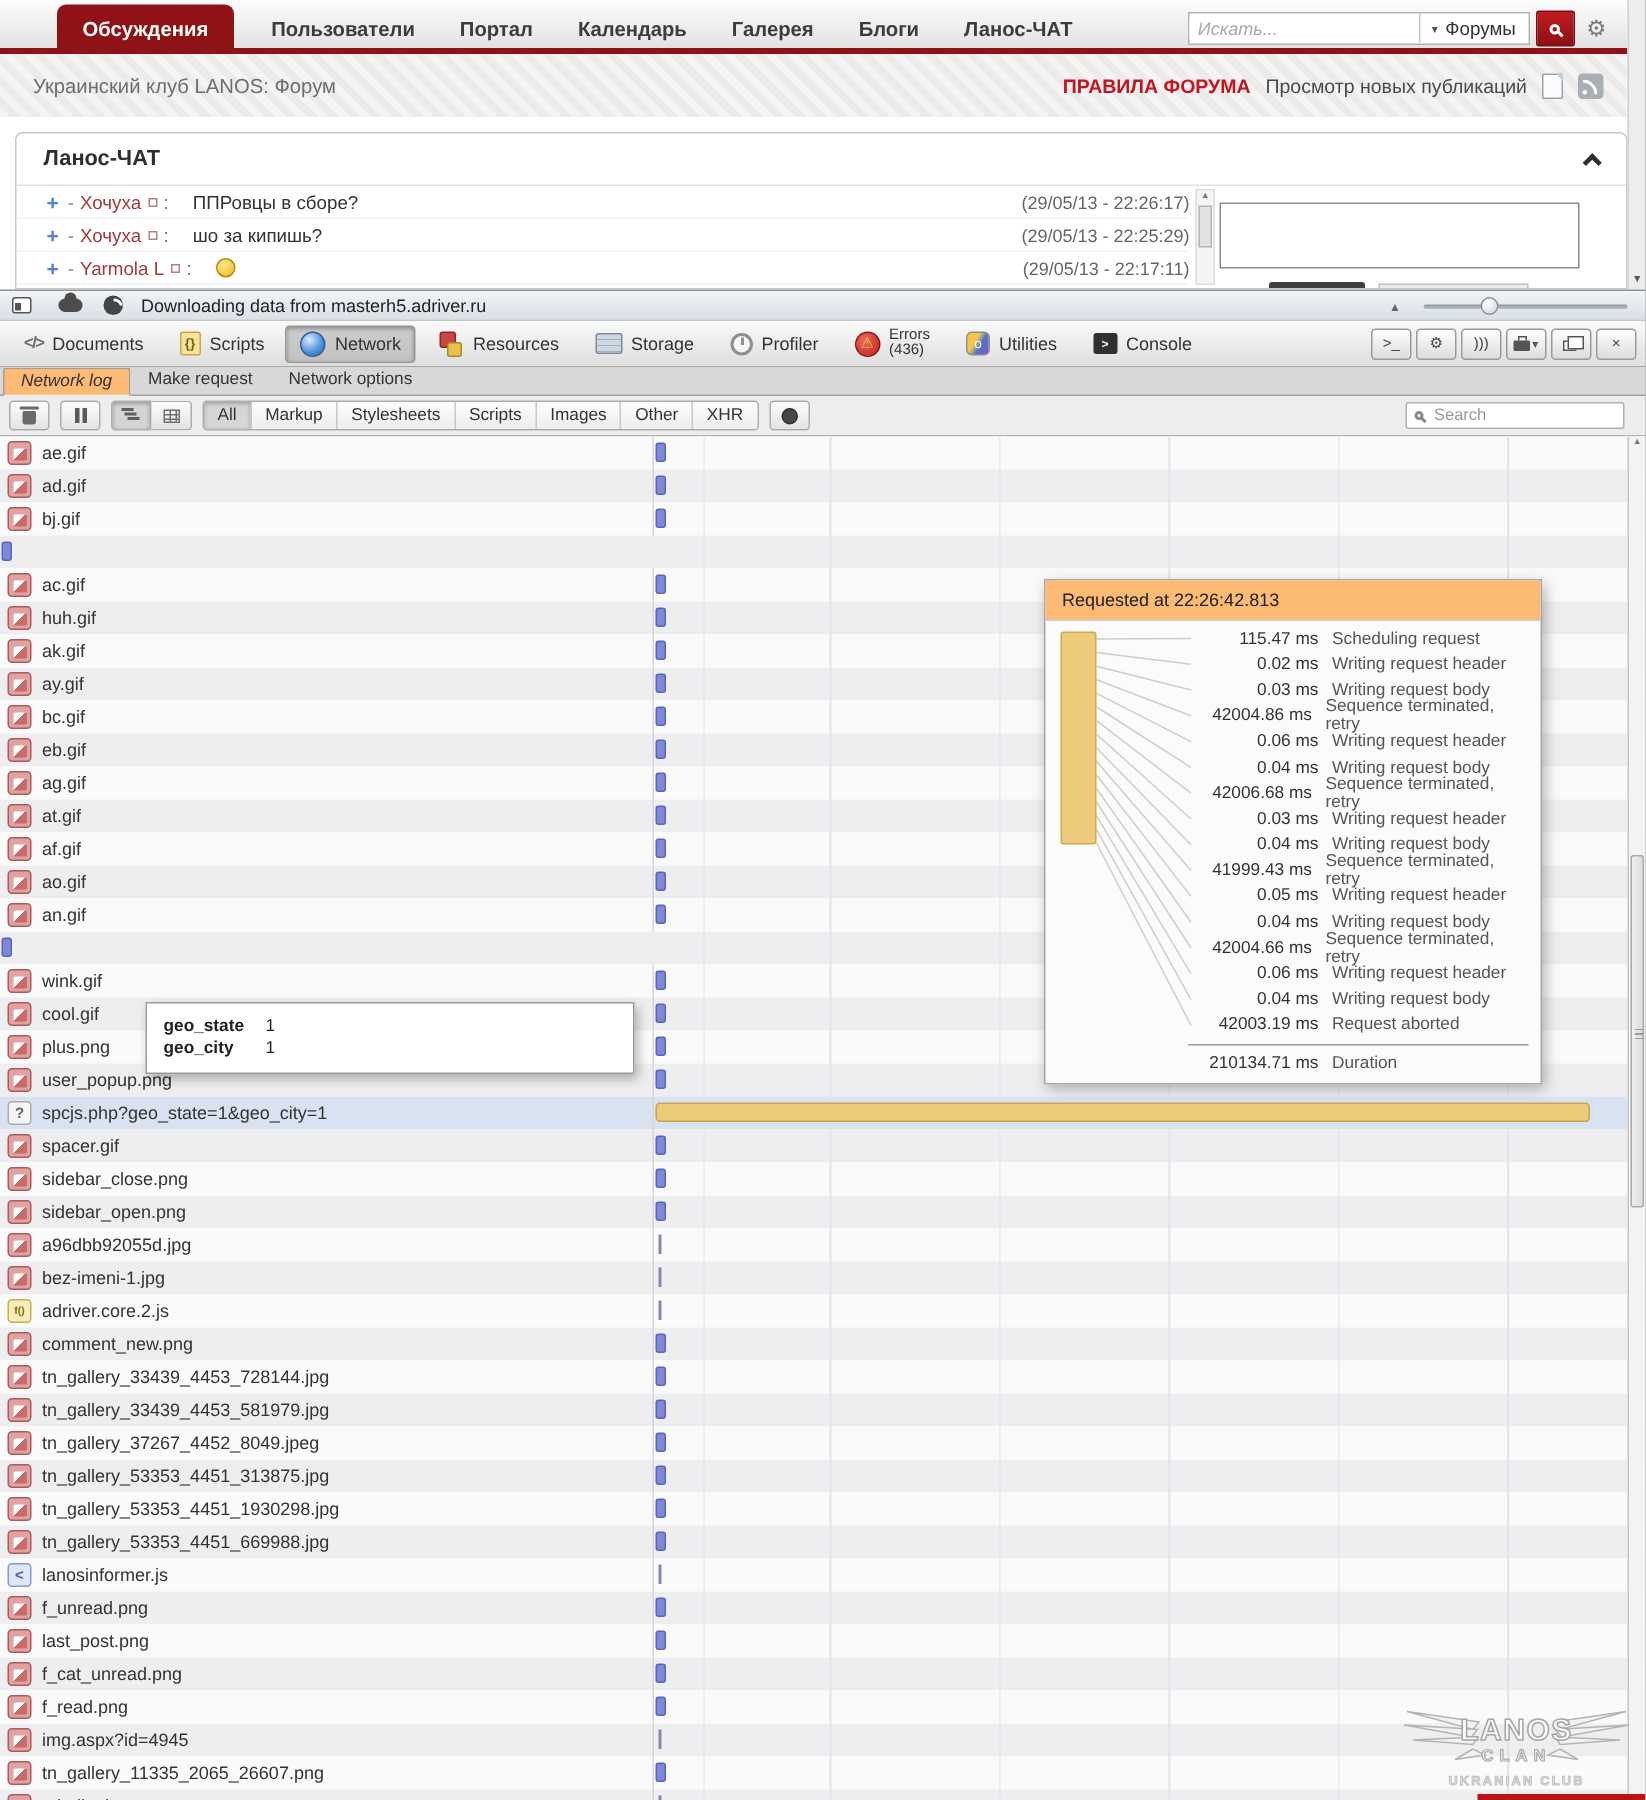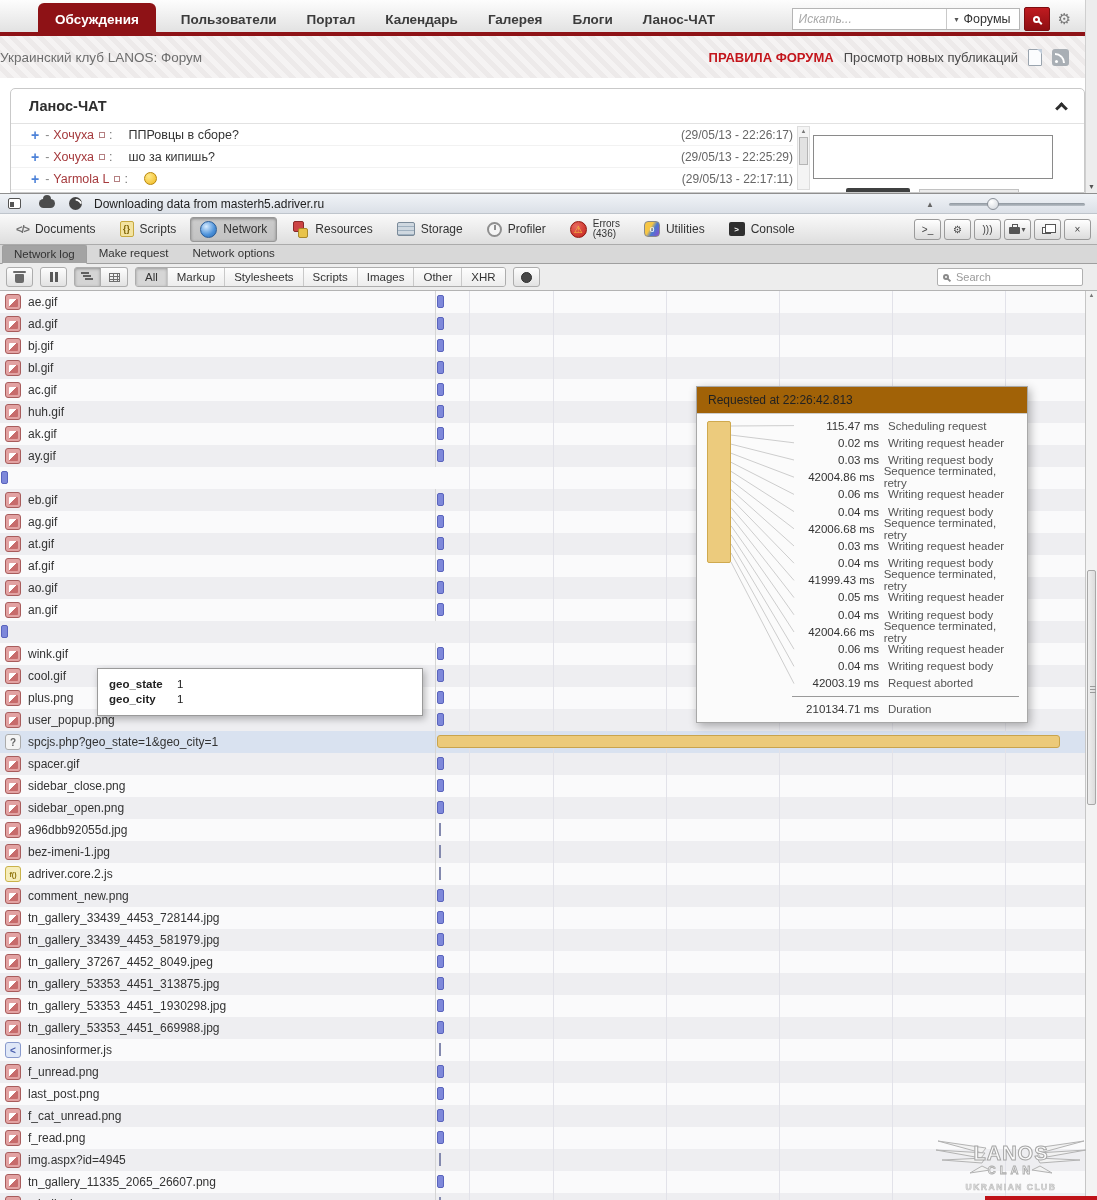--- a/index.html
+++ b/index.html
@@ -25,21 +25,21 @@
     background:linear-gradient(#c01b20,#8e0e12);display:flex;align-items:center;justify-content:center;}
   .gearbtn{margin-left:8px;font-size:15px;color:#7a7a7a;}
   .ic-mag{width:7px;height:7px;border:2px solid #fff;border-radius:50%;position:relative;display:inline-block;}
   .ic-mag::after{content:"";position:absolute;width:2px;height:5px;background:#fff;right:-3px;bottom:-4px;transform:rotate(-45deg);}
   .ic-mag.gray{border-color:#8a8a8a;width:6px;height:6px;}
   .ic-mag.gray::after{background:#8a8a8a;height:4px;}
 
   
   .subbar{position:absolute;left:0;top:36px;width:1085px;height:42px;
     background:repeating-linear-gradient(45deg,#f5f3f3 0 5px,#edeaea 5px 10px);display:flex;align-items:center;}
-  .crumb{font-size:13.5px;color:#6e6e6e;}
+  .crumb{margin-left:22px;font-size:13.5px;color:#6e6e6e;}
   .subright{margin-left:auto;margin-right:16px;display:flex;align-items:center;gap:10px;}
   .rules{color:#c3151b;font-weight:bold;font-size:13px;}
   .newpubs{color:#4a4a4a;font-size:13px;}
   .ic-page{width:14px;height:17px;background:#fbfcfe;border:1px solid #9aa4ae;border-radius:1px;position:relative;}
   .ic-page::after{content:"";position:absolute;top:-1px;right:-1px;border-left:5px solid transparent;border-top:5px solid #c2cedb;}
   .ic-rss{width:17px;height:17px;border-radius:3px;background:#a9afb5;position:relative;overflow:hidden;}
   .ic-rss::before{content:"";position:absolute;left:3px;bottom:3px;width:3px;height:3px;background:#fff;border-radius:50%;}
   .ic-rss::after{content:"";position:absolute;left:3px;bottom:3px;width:8px;height:8px;
     border-top:2px solid #fff;border-right:2px solid #fff;border-top-right-radius:10px;}
 
@@ -117,21 +117,21 @@
   .winbtns{margin-left:auto;margin-right:6px;display:flex;gap:3px;}
   .wbtn{width:27px;height:21px;border:1px solid #9a9a9a;border-radius:3px;background:linear-gradient(#fff,#dcdcdc);
     display:flex;align-items:center;justify-content:center;font-size:10px;color:#444;gap:1px;}
   .ic-detach{position:relative;width:9px;height:7px;border:1px solid #555;background:#fff;margin-right:2px;margin-top:2px;}
   .ic-detach::after{content:"";position:absolute;left:2px;top:-4px;width:9px;height:7px;border:1px solid #555;background:#fff;}
   .ic-case{width:11px;height:7px;background:#555;border-radius:1px;position:relative;margin-top:2px;}
   .ic-case::before{content:"";position:absolute;top:-3px;left:3px;width:4px;height:2px;border:1px solid #555;border-bottom:none;}
 
   .dtabs{height:19px;background:#d8d8d8;border-bottom:1px solid #9f9f9f;display:flex;align-items:flex-end;padding-left:2px;}
   .dtab{padding:2px 11px 3px;font-size:11.5px;color:#333;border:1px solid transparent;white-space:nowrap;}
-  .dtab.active{background:#a3a3a3;border-color:#9f9f9f;border-bottom-color:#ededed;margin-bottom:-1px;border-radius:2px 2px 0 0;}
+  .dtab.active{background:#fdba74;border-color:#9f9f9f;border-bottom-color:#ededed;margin-bottom:-1px;border-radius:2px 2px 0 0;font-style:italic;}
 
   .dfilter{height:27px;background:#ededed;border-bottom:1px solid #b3b3b3;display:flex;align-items:center;padding-left:6px;gap:7px;}
   .fbtn{height:20px;min-width:27px;border:1px solid #adadad;border-radius:3px;padding:0 4px;
     background:linear-gradient(#fdfdfd,#e2e2e2);display:flex;align-items:center;justify-content:center;}
   .fbtn.active{background:#d4d4d4;box-shadow:inset 0 1px 3px rgba(0,0,0,.3);}
   .fgroup{display:flex;}
   .fgroup .fbtn{border-radius:0;border-left:none;}
   .fgroup .fbtn:first-child{border-radius:3px 0 0 3px;border-left:1px solid #adadad;}
   .fgroup .fbtn:last-child{border-radius:0 3px 3px 0;}
   .ic-trash{width:9px;height:9px;background:#6a6a6a;border-radius:1px 1px 2px 2px;position:relative;margin-top:3px;}
@@ -185,21 +185,21 @@
     background:repeating-linear-gradient(#9a9a9a 0 1px,transparent 1px 3px);}
 
   
   .urltip{position:absolute;left:97px;top:668px;width:326px;background:#fff;border:1px solid #9a9a9a;
     box-shadow:2px 3px 7px rgba(0,0,0,.28);z-index:5;padding:8px 11px;font-size:11.5px;color:#222;}
   .urltip .u{margin-bottom:6px;}
   .prow{display:flex;line-height:15px;}
   .pkey{font-weight:bold;width:68px;}
   .timing{position:absolute;left:696px;top:386px;width:332px;height:337px;background:#fbfbfb;
     border:1px solid #a8a8a8;box-shadow:2px 3px 9px rgba(0,0,0,.3);z-index:5;}
-  .thead{padding:6px 11px;font-size:12px;color:#222;border-bottom:1px solid #ccc;background:#a16207;}
+  .thead{padding:6px 11px;font-size:12px;color:#222;border-bottom:1px solid #ccc;background:#fdba74;}
   .tbody{position:relative;height:308px;}
   .ybar{position:absolute;left:10px;top:7px;width:24px;height:142px;background:#eccb7d;border:1px solid #cfa94e;border-radius:2px;z-index:1;}
   .fan{position:absolute;left:0;top:0;z-index:0;}
   .tentries{position:absolute;left:0;top:3px;right:8px;z-index:2;}
   .trow{height:17.2px;display:flex;align-items:center;font-size:11.5px;}
   .tms{width:182px;text-align:right;color:#333;}
   .tlabel{margin-left:9px;color:#555;}
   .tdur{position:absolute;left:95px;right:8px;bottom:5px;border-top:1px solid #9a9a9a;padding-top:4px;z-index:2;}
   .tdur .trow{height:16px;}
   .tdur .tms{width:87px;}
@@ -432,24 +432,20 @@
           <div class="nrow">
             <div class="ncell">
               <span class="fi fi-img"></span>
               <span>bj.gif</span>
             </div>
             <div class="wcell">
               <div class="bar b-blue"></div>
             </div>
           </div>
           <div class="nrow">
-            <div class="ncell">
-              <span class="fi fi-img"></span>
-              <span>bl.gif</span>
-            </div>
             <div class="wcell">
               <div class="bar b-blue"></div>
             </div>
           </div>
           <div class="nrow">
             <div class="ncell">
               <span class="fi fi-img"></span>
               <span>ac.gif</span>
             </div>
             <div class="wcell">
@@ -477,20 +473,24 @@
           <div class="nrow">
             <div class="ncell">
               <span class="fi fi-img"></span>
               <span>ay.gif</span>
             </div>
             <div class="wcell">
               <div class="bar b-blue"></div>
             </div>
           </div>
           <div class="nrow">
+            <div class="ncell">
+              <span class="fi fi-img"></span>
+              <span>bc.gif</span>
+            </div>
             <div class="wcell">
               <div class="bar b-blue"></div>
             </div>
           </div>
           <div class="nrow">
             <div class="ncell">
               <span class="fi fi-img"></span>
               <span>eb.gif</span>
             </div>
             <div class="wcell">

